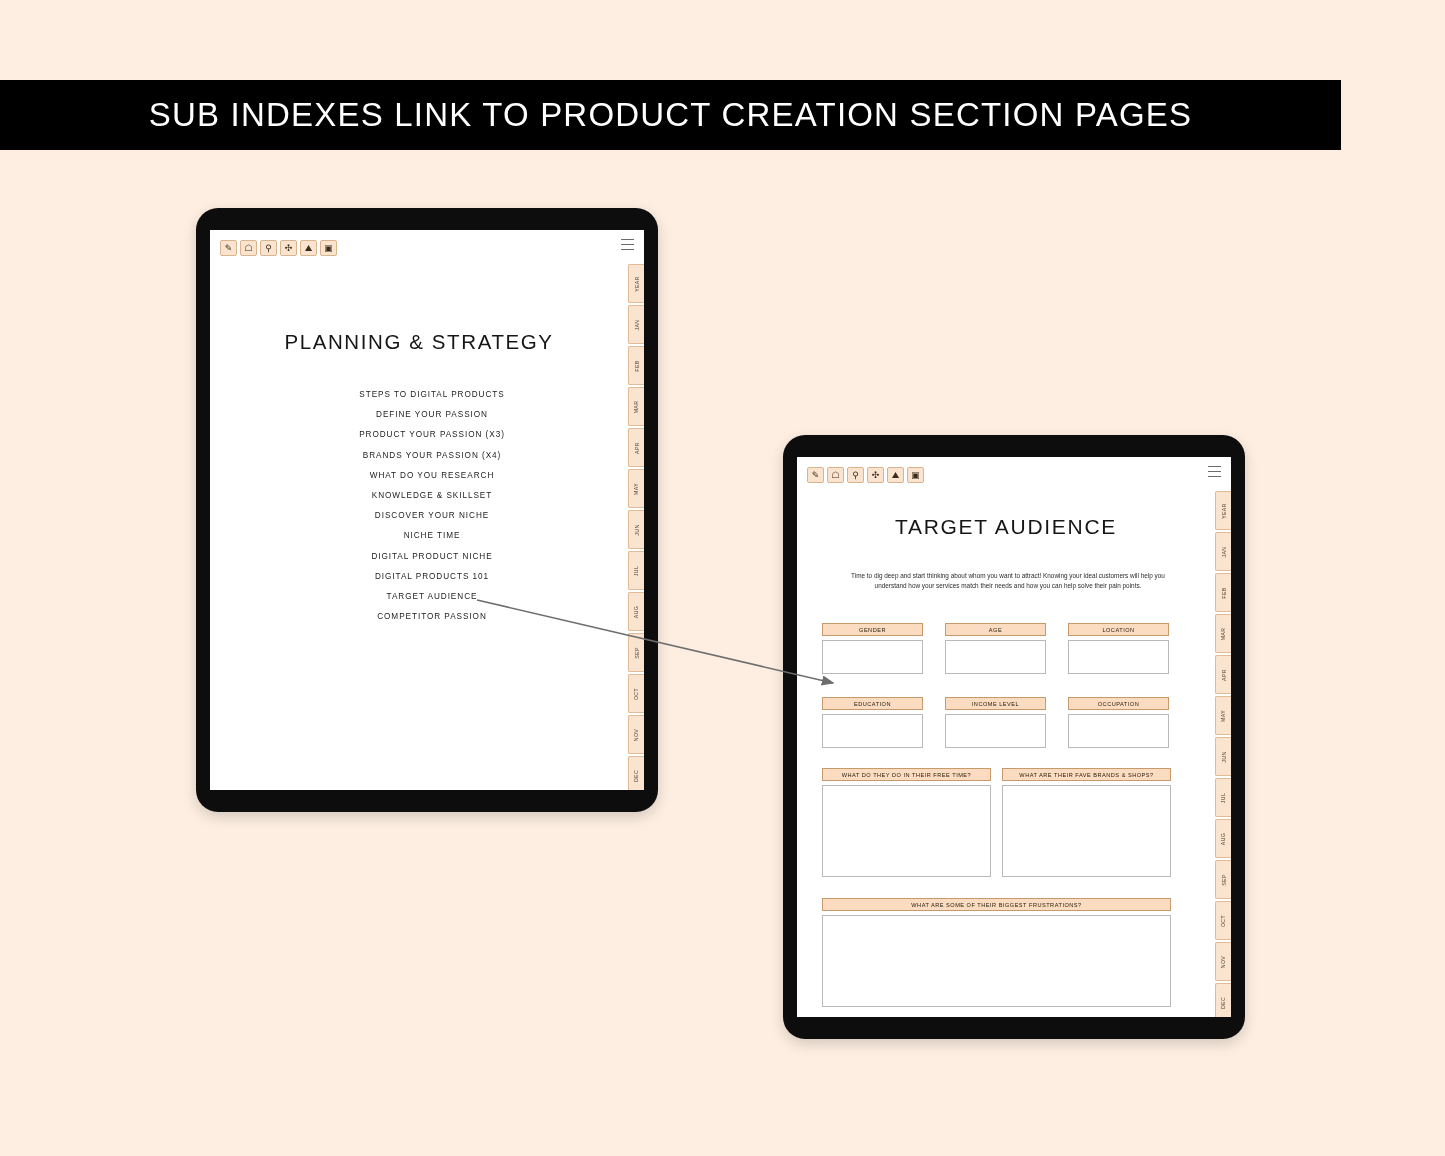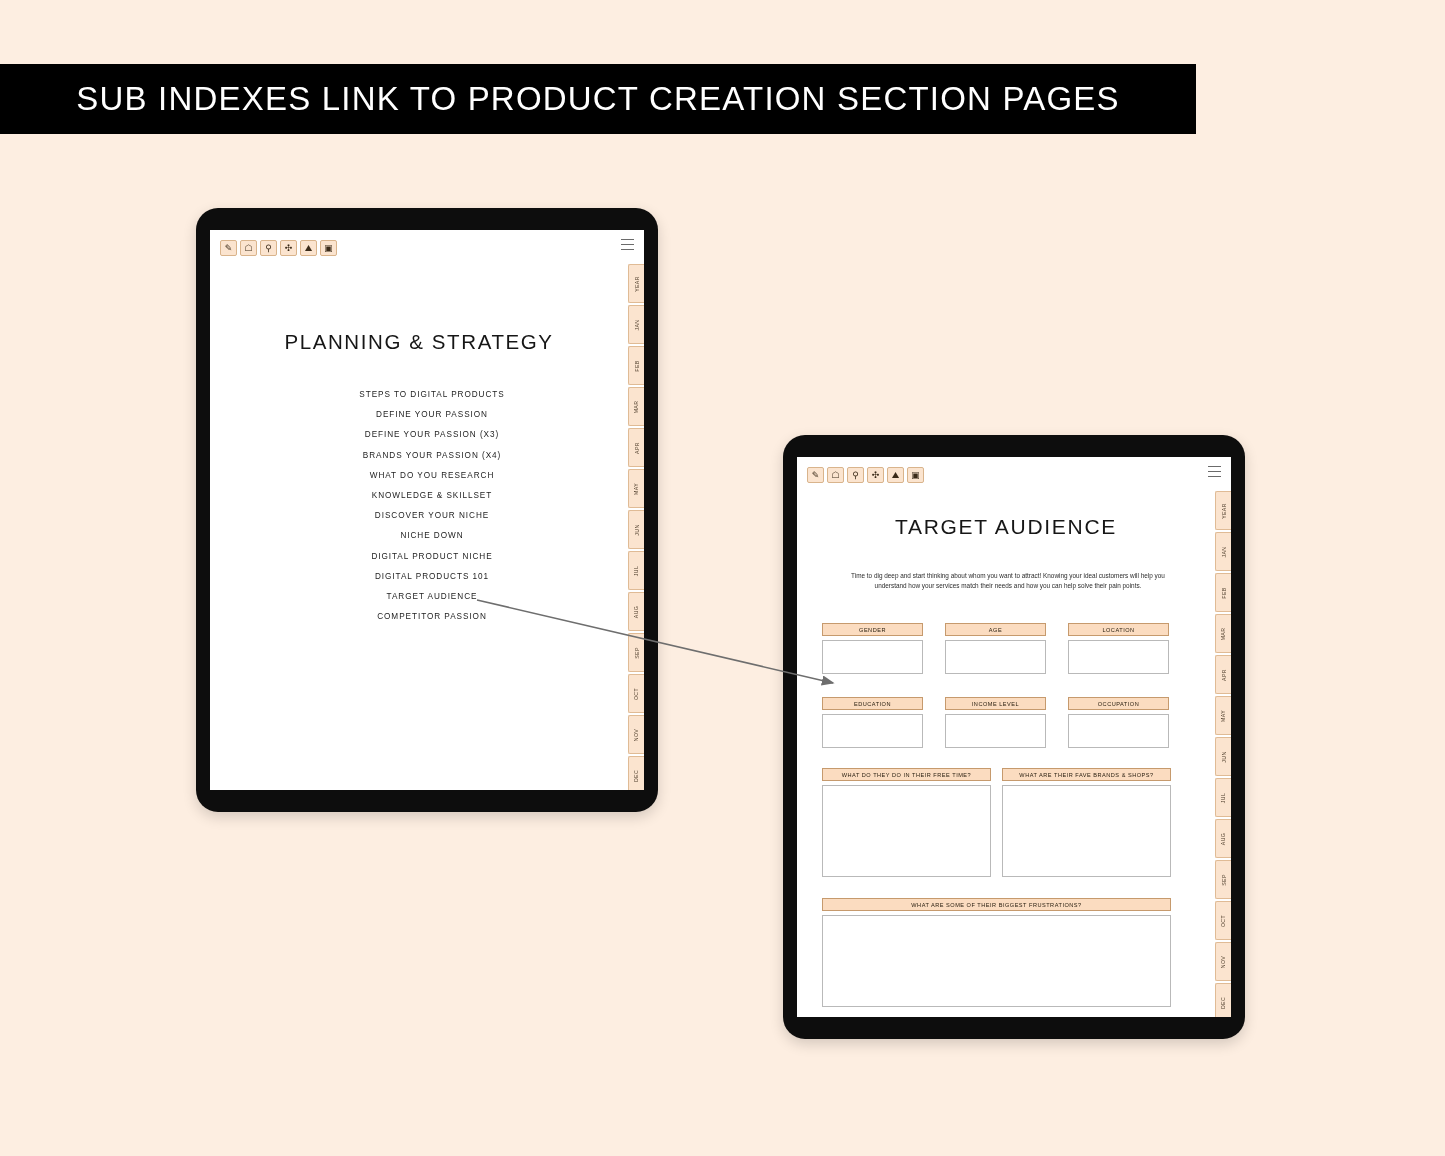--- a/index.html
+++ b/index.html
@@ -7,22 +7,22 @@
     width: 1445px; height: 1156px;
     background: #fdeee1;
     font-family: "Liberation Sans", sans-serif;
     overflow: hidden;
   }
   #root { position: relative; width: 1445px; height: 1156px; }
 
   
   .banner {
     position: absolute;
-    left: 0; top: 64px;
-    width: 1196px; height: 70px;
+    left: 0; top: 80px;
+    width: 1341px; height: 70px;
     background: #000;
     display: flex; align-items: center; justify-content: center;
   }
   .banner-text {
     color: #ffffff;
     font-size: 33px;
     letter-spacing: 1.2px;
     font-weight: 400;
     font-family: "Liberation Sans", sans-serif;
     white-space: nowrap;
@@ -226,26 +226,26 @@
           <div class="rail-tab">
             <span>DEC</span>
           </div>
         </div>
 
       <div class="page-title" id="left-title">PLANNING &amp; STRATEGY</div>
 
       <div class="index-list" id="index-list">
           <div class="index-item">STEPS TO DIGITAL PRODUCTS</div>
           <div class="index-item">DEFINE YOUR PASSION</div>
-          <div class="index-item">DEFINE YOUR PASSION (X3)</div>
+          <div class="index-item">PRODUCT YOUR PASSION (X3)</div>
           <div class="index-item">BRANDS YOUR PASSION (X4)</div>
           <div class="index-item">WHAT DO YOU RESEARCH</div>
           <div class="index-item">KNOWLEDGE &amp; SKILLSET</div>
           <div class="index-item">DISCOVER YOUR NICHE</div>
-          <div class="index-item">NICHE DOWN</div>
+          <div class="index-item">NICHE TIME</div>
           <div class="index-item">DIGITAL PRODUCT NICHE</div>
           <div class="index-item">DIGITAL PRODUCTS 101</div>
           <div class="index-item">TARGET AUDIENCE</div>
           <div class="index-item">COMPETITOR PASSION</div>
         </div>
 
     </div>
   </div>
 
   <div class="tablet" id="tablet-right">

